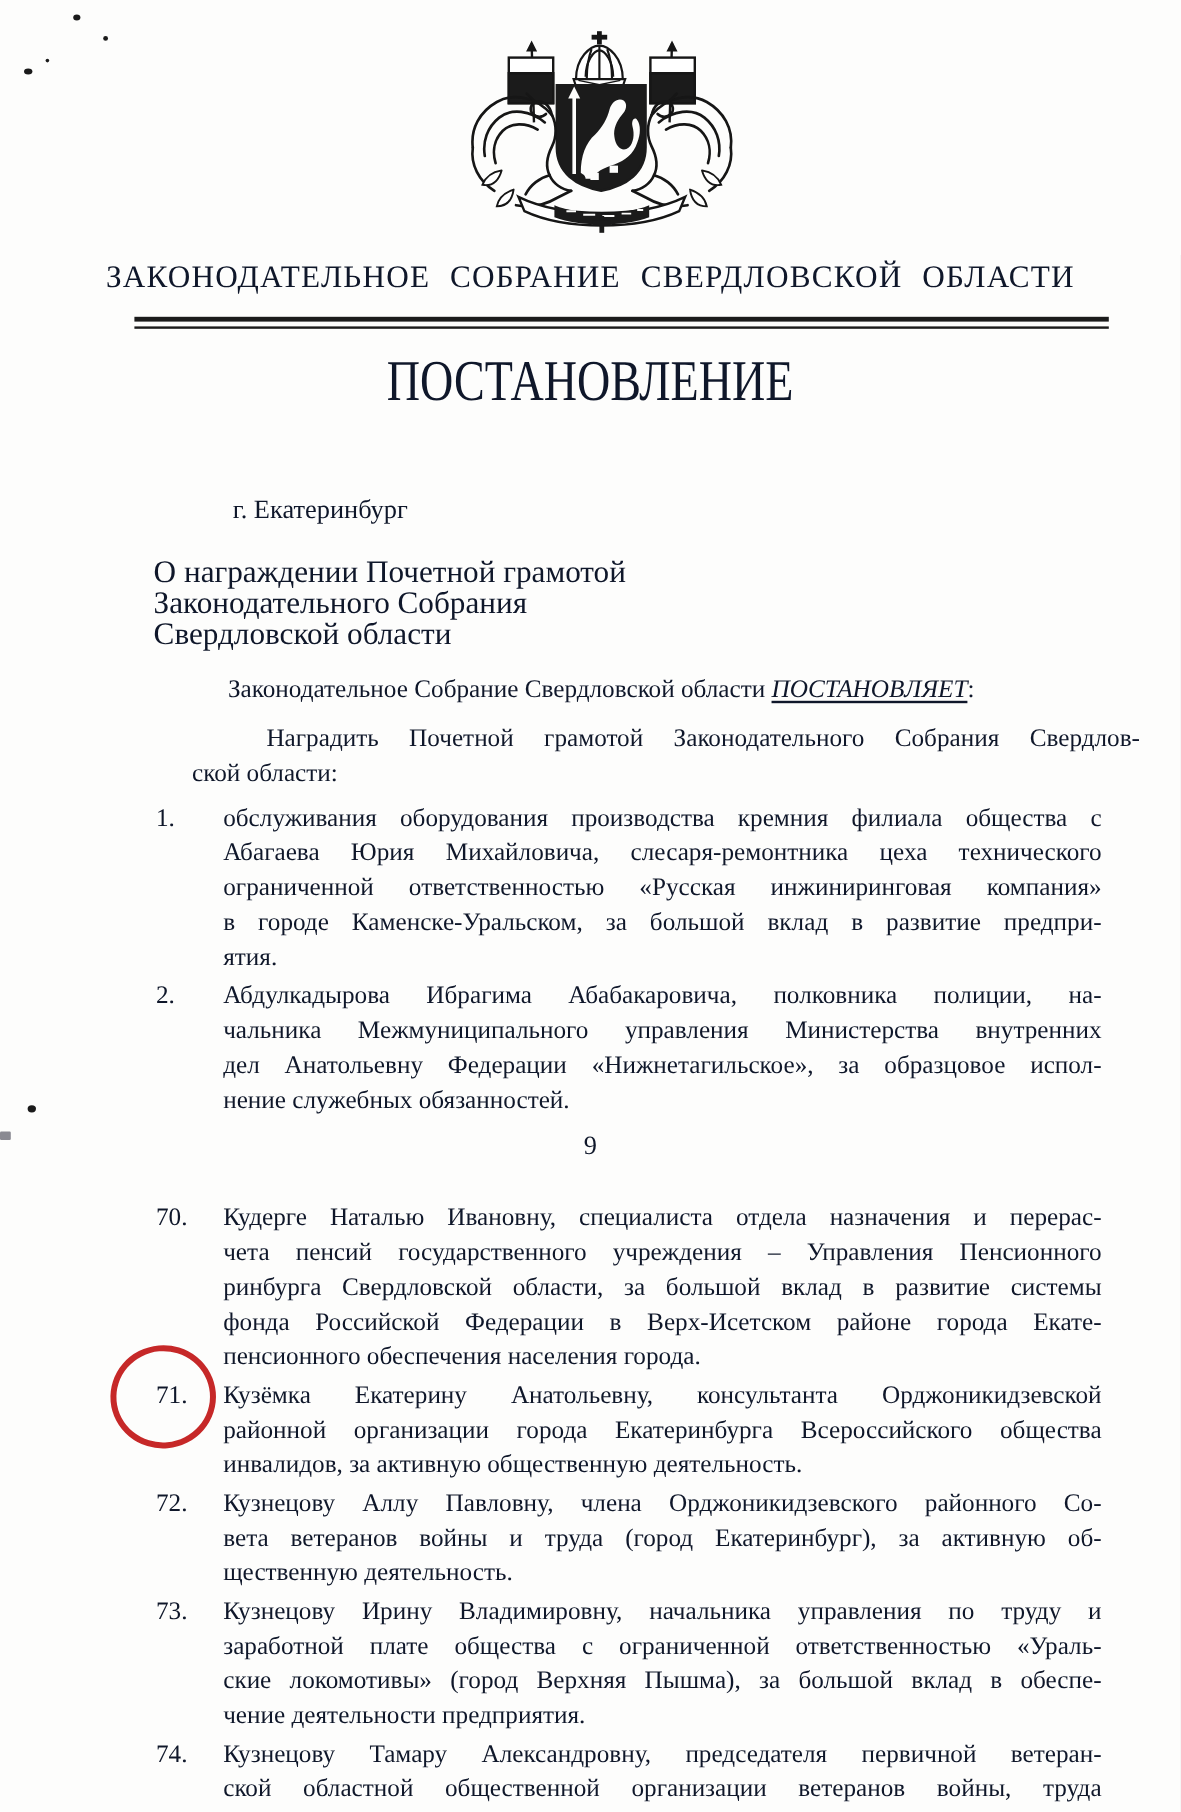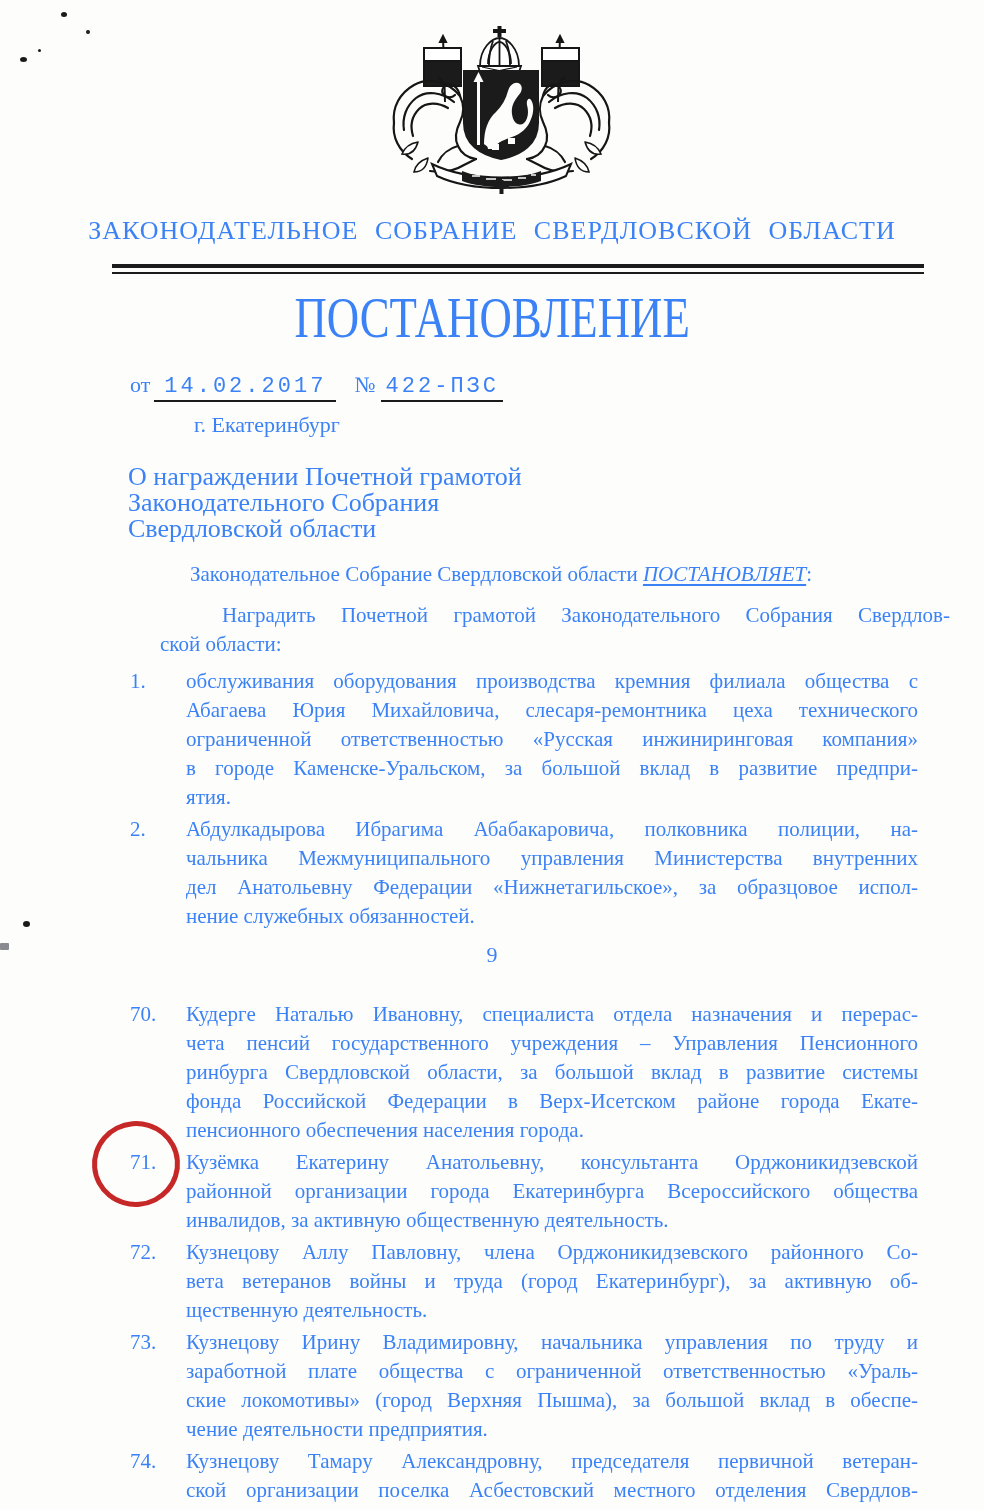--- a/index.html
+++ b/index.html
@@ -1,34 +1,34 @@
 <!DOCTYPE html>
 <html><head>
 <meta charset="utf-8">
 <style>
   html,body{margin:0;padding:0;background:#e8e8e8;}
   .page{
     position:relative;width:984px;height:1510px;margin:0 auto;
     background:#fdfdfc;overflow:hidden;
-    font-family:"Liberation Serif","DejaVu Serif",serif;color:#3b82f6;
+    font-family:"Liberation Serif","DejaVu Serif",serif;color:#0f172a;
   }
   .speck{position:absolute;background:#1a1a1a;border-radius:50%;}
   .speck.gray{background:#8a8a92;border-radius:1px;}
 
   .emblem{position:absolute;left:384px;top:24px;width:235px;height:172px;}
 
   .org{position:absolute;top:216px;left:0;width:100%;text-align:center;
        font-size:26px;letter-spacing:1px;word-spacing:9px;white-space:nowrap;}
 
   .rule{position:absolute;top:264px;left:112px;width:812px;}
   .rule .r1{height:4px;background:#1b1b1b;}
   .rule .r2{height:2px;background:#1b1b1b;margin-top:4px;}
 
   .title{position:absolute;top:290px;left:0;width:100%;text-align:center;
-         font-size:56px;line-height:56px;white-space:nowrap;}
+         font-size:48px;line-height:56px;white-space:nowrap;}
   .title span{display:inline-block;transform:scaleX(0.8);transform-origin:center;}
 
   .date-row{position:absolute;top:372px;left:130px;font-size:22px;white-space:nowrap;}
   .u-seg{display:inline-block;border-bottom:2px solid #1b1b1b;text-align:center;
          font-family:"Liberation Mono","DejaVu Sans Mono",monospace;
          font-size:22px;letter-spacing:3px;padding-bottom:1px;vertical-align:baseline;}
   .u-date{width:182px;margin-left:4px;}
   .u-num{width:122px;margin-left:6px;}
   .num-label{margin-left:18px;}
 
@@ -133,23 +133,20 @@
 
   <div class="rule">
     <div class="r1"></div>
       <div class="r2"></div>
   </div>
 
   <div class="title">
     <span>ПОСТАНОВЛЕНИЕ</span>
   </div>
 
-  <div class="date-row">
-    <span>от</span><span class="u-seg u-date">14.02.2017</span><span class="num-label">№</span><span class="u-seg u-num">422-ПЗС</span>
-  </div>
 
   <div class="city">г. Екатеринбург</div>
 
   <div class="subject">
     <div>О награждении Почетной грамотой</div>
     <div>Законодательного Собрания</div>
     <div>Свердловской области</div>
   </div>
 
   <div class="resolve">
@@ -218,21 +215,20 @@
           <div class="tline">Кузнецову Ирину Владимировну, начальника управления по труду и</div>
           <div class="tline">заработной плате общества с ограниченной ответственностью «Ураль-</div>
           <div class="tline">ские локомотивы» (город Верхняя Пышма), за большой вклад в обеспе-</div>
           <div class="tline flush">чение деятельности предприятия.</div>
         </div>
       </div>
       <div class="item">
         <div class="item-num">74.</div>
         <div class="item-text">
           <div class="tline">Кузнецову Тамару Александровну, председателя первичной ветеран-</div>
-          <div class="tline">ской организации поселка Асбестовский местного отделения Свердлов-</div>
           <div class="tline">ской областной общественной организации ветеранов войны, труда</div>
         </div>
       </div>
     </div>
 
   <div class="red-circle"></div>
 
 </div>
 
 </body></html>

